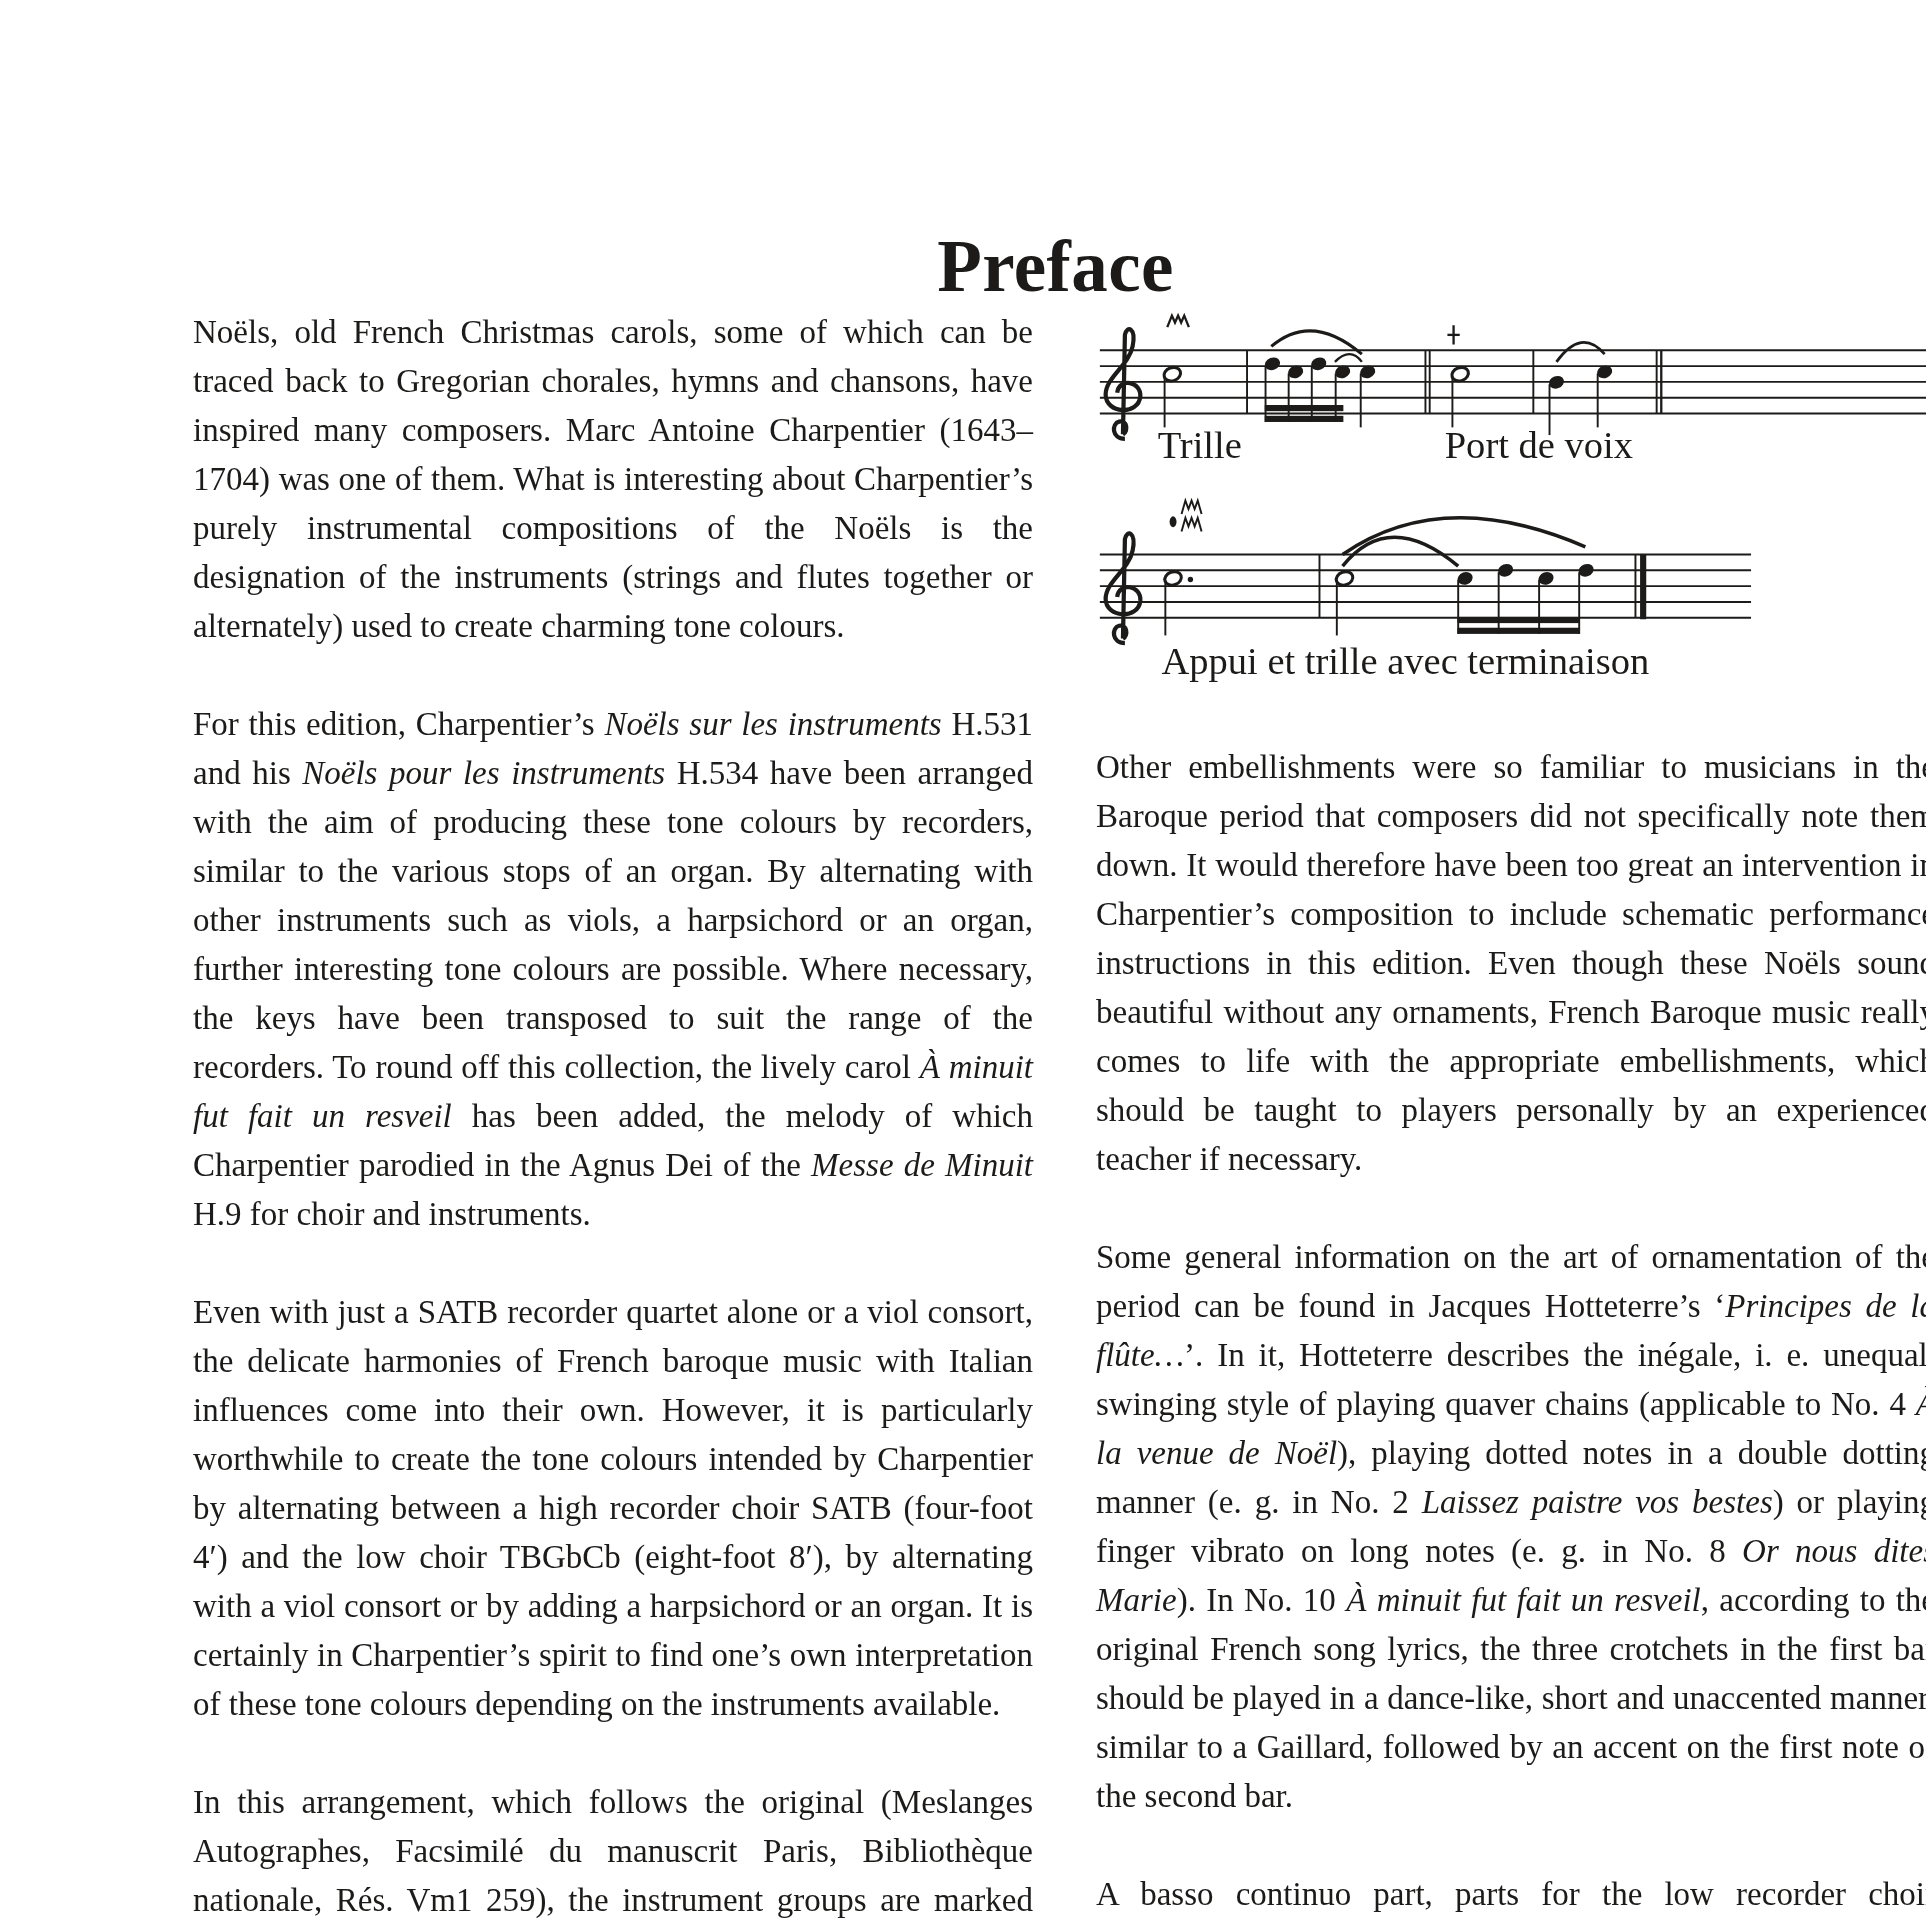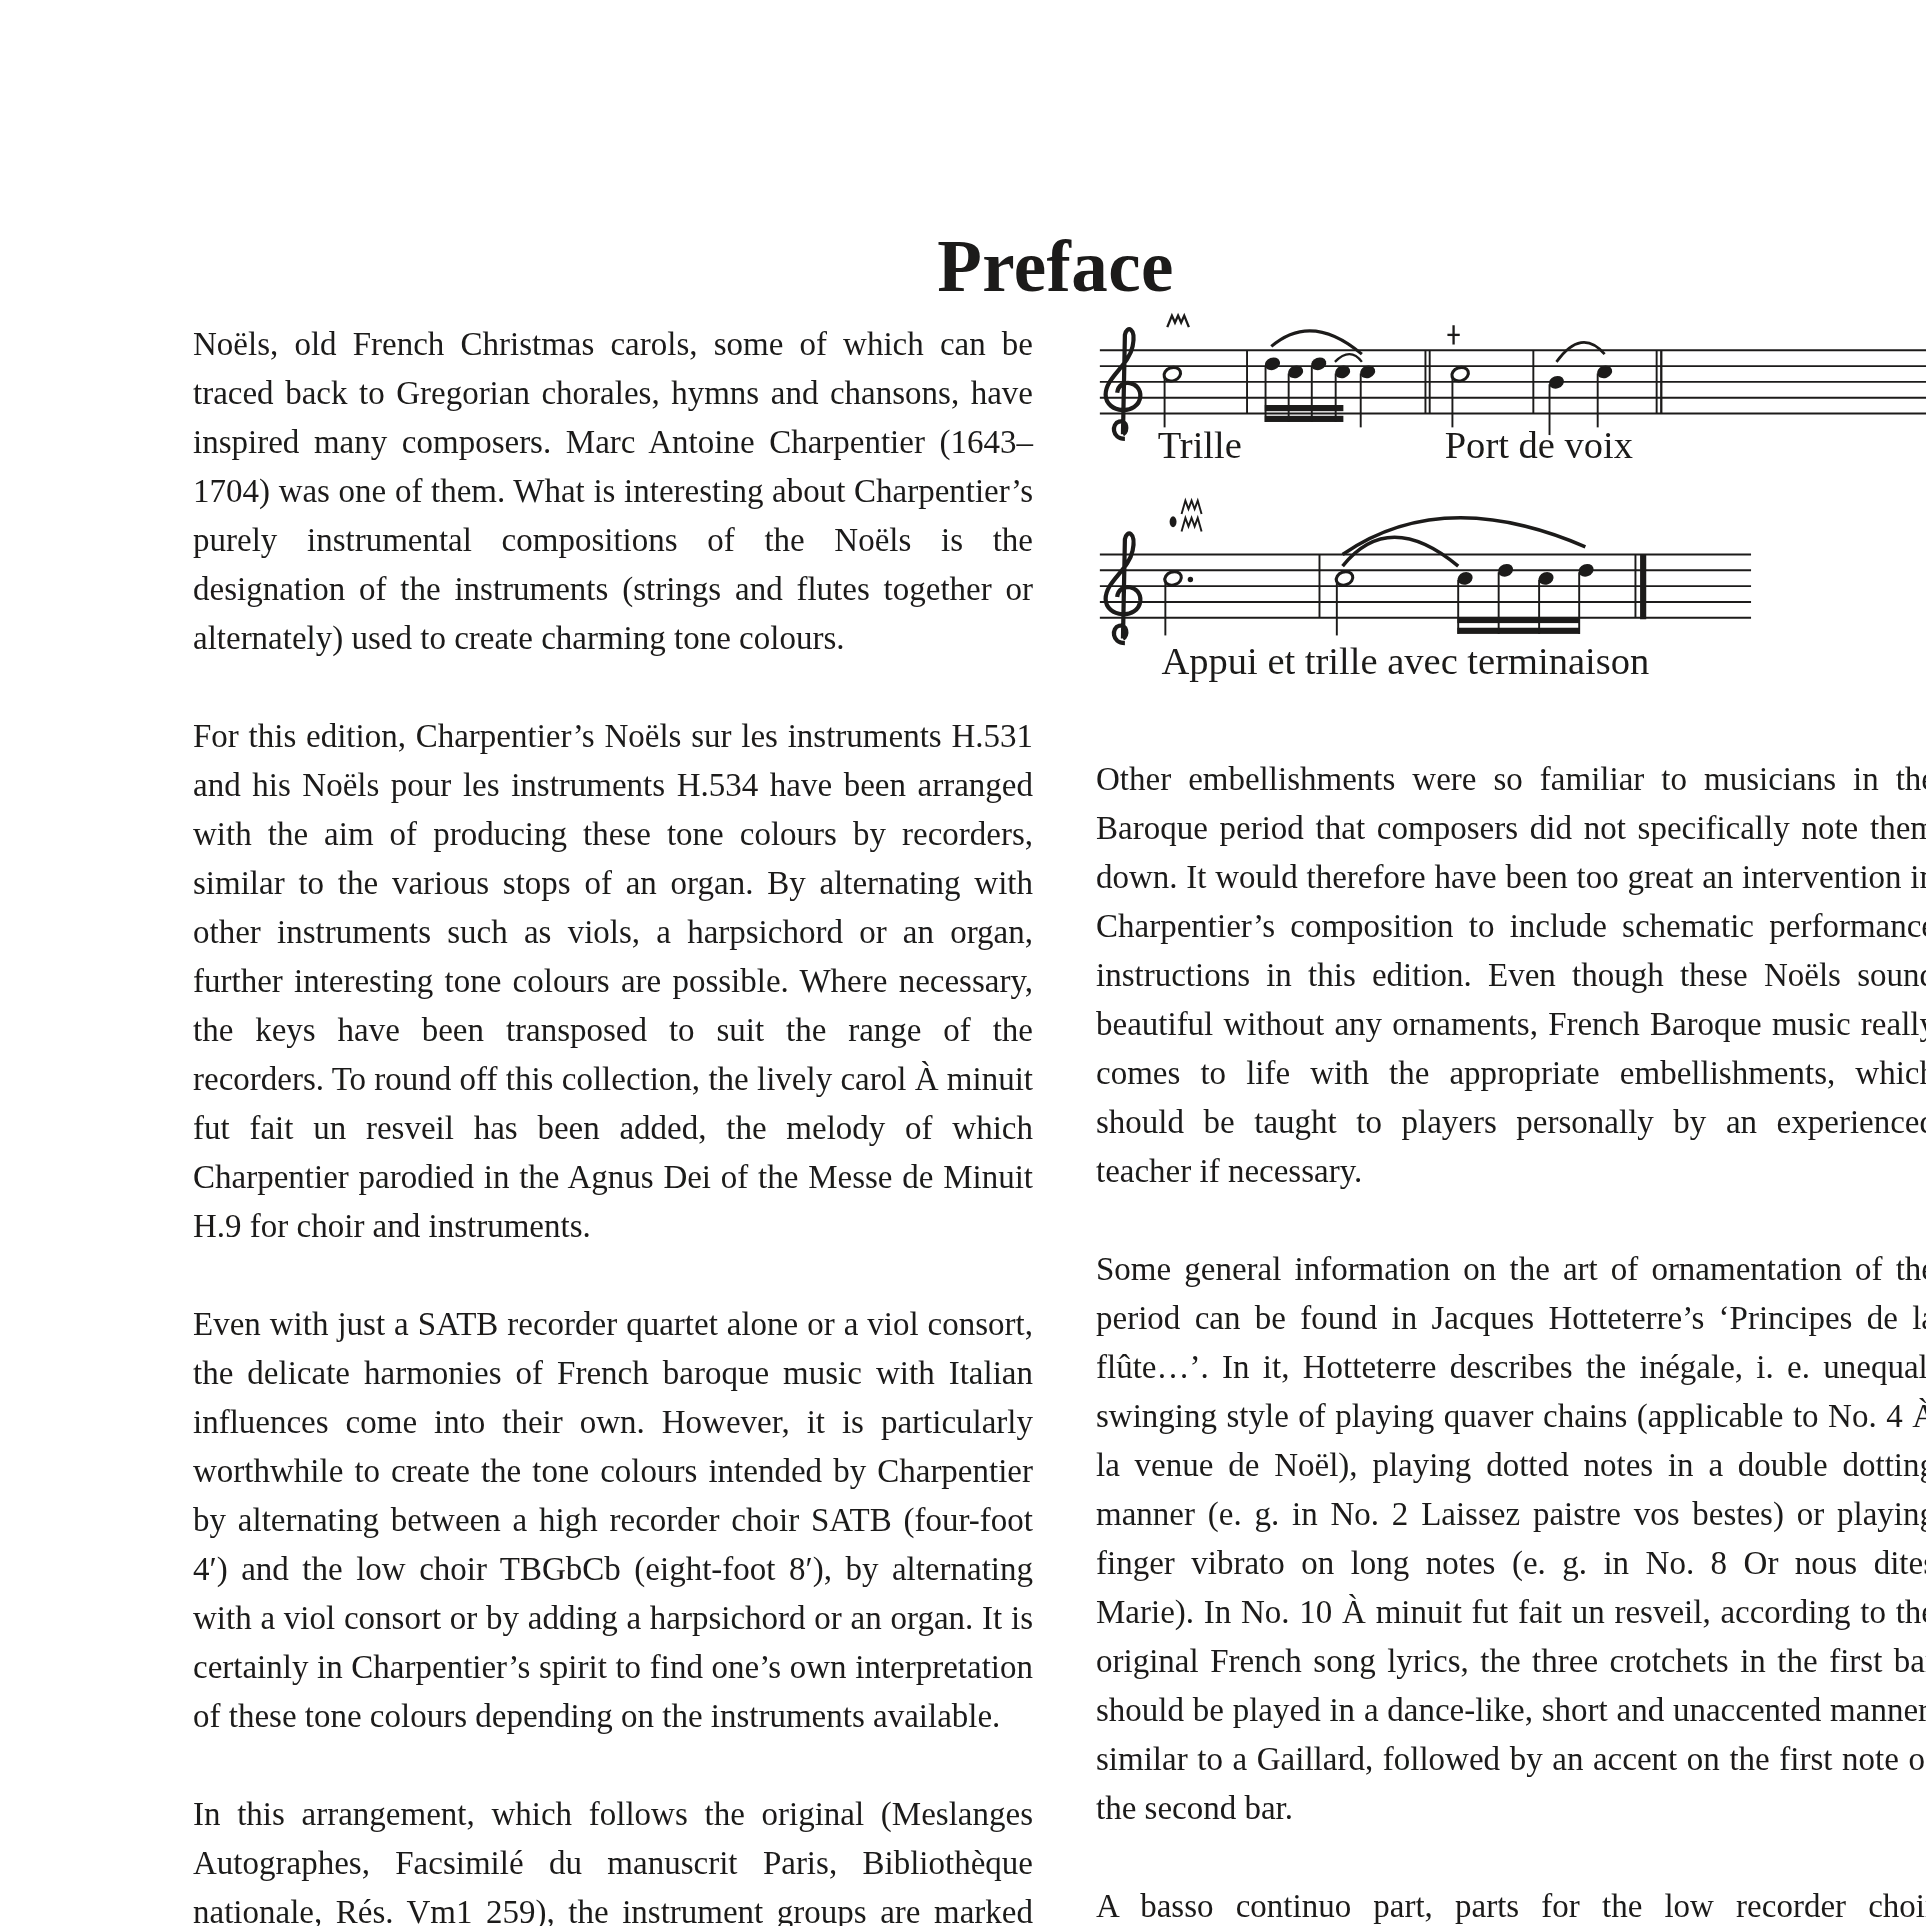--- a/index.html
+++ b/index.html
@@ -4,23 +4,23 @@
 <style>
   html, body { margin: 0; padding: 0; background: #ffffff; }
   body { width: 2111px; height: 2757px; position: relative; overflow: hidden;
          font-family: "Liberation Serif", "DejaVu Serif", serif; color: #1c1b1a; }
   .title { position: absolute; left: 0; width: 2111px; top: 181px; text-align: center;
            font-size: 73px; line-height: 1; letter-spacing: 0.4px; }
   .col { position: absolute; width: 840px; font-size: 33px; line-height: 49px;
          text-align: justify; hyphens: manual; }
   .col.left { left: 193px; top: 308px; }
   .col.right { left: 1096px; top: 743px; }
-  .para { margin: 12px 0 49px 0; }
+  .para { margin: 0 0 49px 0; }
   .para:last-child { margin-bottom: 0; }
-  .it { }
+  .it { font-style: italic; }
   .music { position: absolute; left: 1096px; top: 304px; width: 840px; height: 397px; }
   .music svg { display: block; }
   .music-label { font-family: "Liberation Serif", serif; font-size: 100px; fill: #1c1b1a; }
 </style>
 </head>
 <body>
 
 <h1 class="title">Preface</h1>
 
 <div class="col left">

